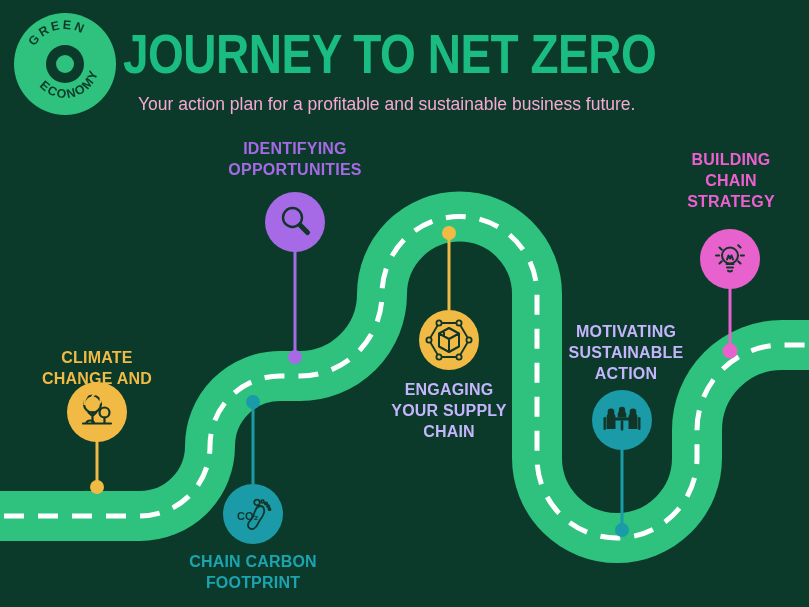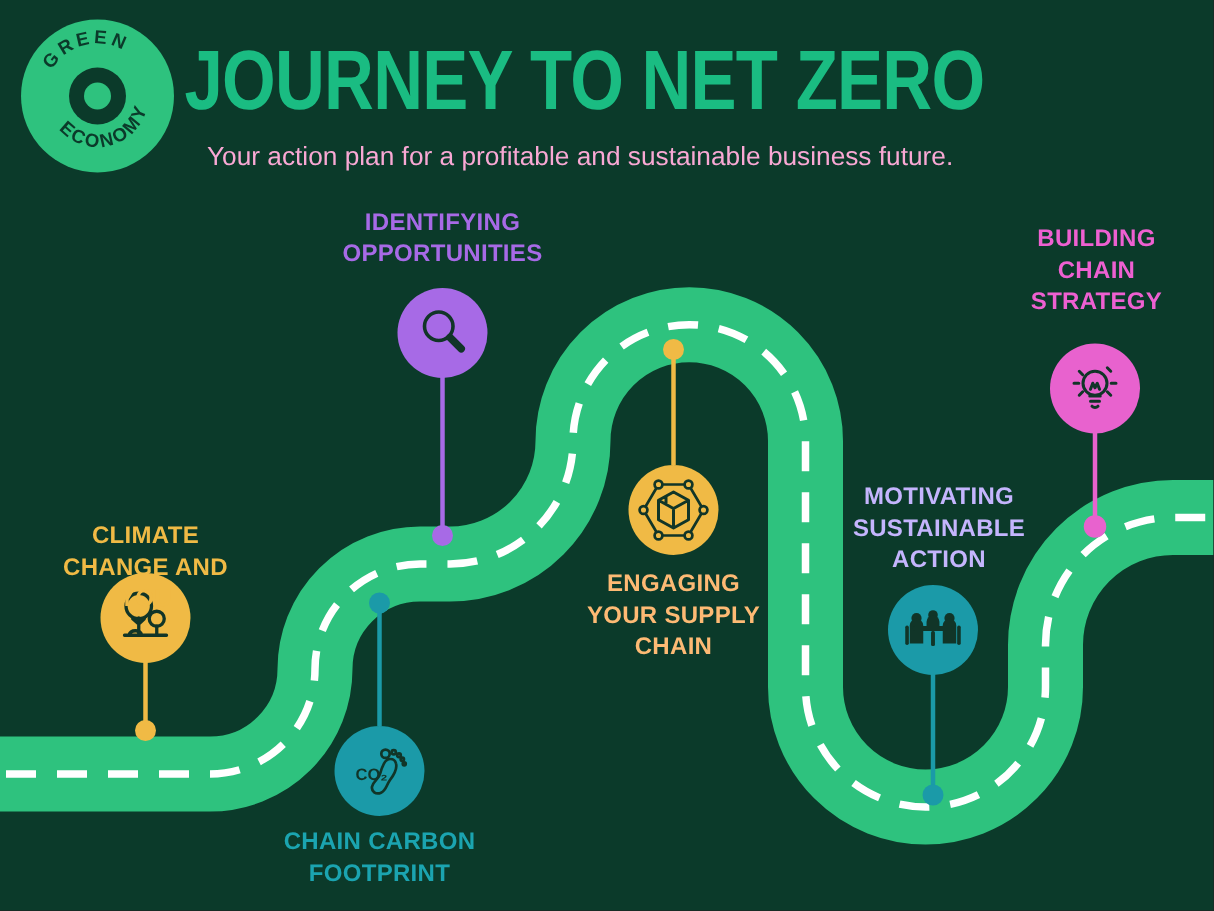--- a/index.html
+++ b/index.html
@@ -36,21 +36,21 @@
     font-weight:bold;
     font-size:16px;
     line-height:21px;
     text-align:center;
     white-space:pre-line;
     letter-spacing:.2px;
   }
   .label.climate    {left:27px;  top:307px; width:140px; color:#f0ba45;margin-top:40px;}
   .label.identifying{left:210px; top:138px; width:170px; color:#a76ae6;}
   .label.carbon     {left:173px; top:551px; width:160px; color:#1ba4b0;}
-  .label.engaging   {left:374px; top:379px; width:150px; color:#fdba74;}
+  .label.engaging   {left:374px; top:379px; width:150px; color:#c4b5fd;}
   .label.motivating {left:546px; top:321px; width:160px; color:#c4b5fd;}
   .label.strategy   {left:671px; top:149px; width:120px; color:#ee60d1;}
 </style>
 </head>
 <body>
 
 <div class="canvas">
 
   <svg width="809" height="607" viewBox="0 0 809 607">
     <defs>

